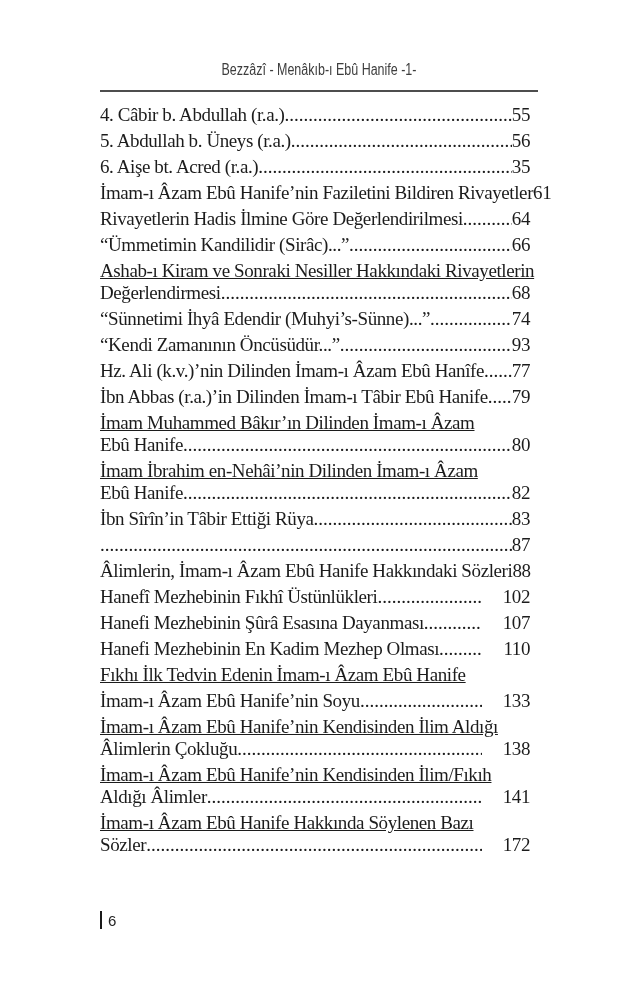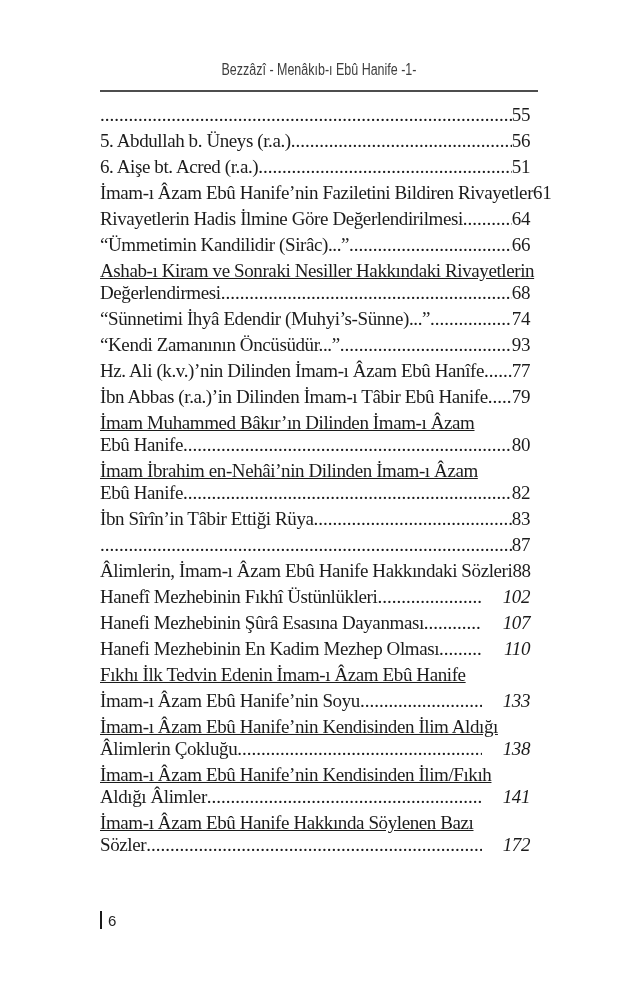--- a/index.html
+++ b/index.html
@@ -54,21 +54,21 @@
     flex: 1 1 0;
     min-width: 0;
     overflow: hidden;
     white-space: nowrap;
   }
   .leader.dotted::after {
     content: "....................................................................................................";
     letter-spacing: 0;
   }
   .pg { flex: 0 0 auto; }
-  .pg.gap { margin-left: 21px; font-style: italic; }
+  .pg.gap { margin-left: 21px; }
   .page-footer {
     position: absolute;
     left: 100px;
     top: 911px;
     display: flex;
     align-items: center;
     font-family: "Liberation Sans", sans-serif;
   }
   .footer-bar {
     width: 2px;
@@ -87,38 +87,39 @@
 <div class="page" style="--text-color: #1c1c1c; --header-color: #3d3d3d; --rule-color: #4d4d4d;">
 
   <div class="running-header">
     <div class="header-title">Bezzâzî - Menâkıb-ı Ebû Hanife -1-</div>
   </div>
   <div class="header-rule"></div>
 
   <div class="toc" id="toc">
   <div class="entry">
     <div class="last-line">
+      <span class="t">4. Câbir b. Abdullah (r.a.)</span>
       <span class="leader dotted"></span>
       <span class="pg">55</span>
     </div>
   </div>
 
   <div class="entry">
     <div class="last-line">
       <span class="t">5. Abdullah b. Üneys (r.a.)</span>
       <span class="leader dotted"></span>
       <span class="pg">56</span>
     </div>
   </div>
 
   <div class="entry">
     <div class="last-line">
       <span class="t">6. Aişe bt. Acred (r.a.)</span>
       <span class="leader dotted"></span>
-      <span class="pg">51</span>
+      <span class="pg">35</span>
     </div>
   </div>
 
   <div class="entry">
     <div class="last-line">
       <span class="t">İmam-ı Âzam Ebû Hanife’nin Faziletini Bildiren Rivayetler</span>
       <span class="leader"></span>
       <span class="pg">61</span>
     </div>
   </div>

